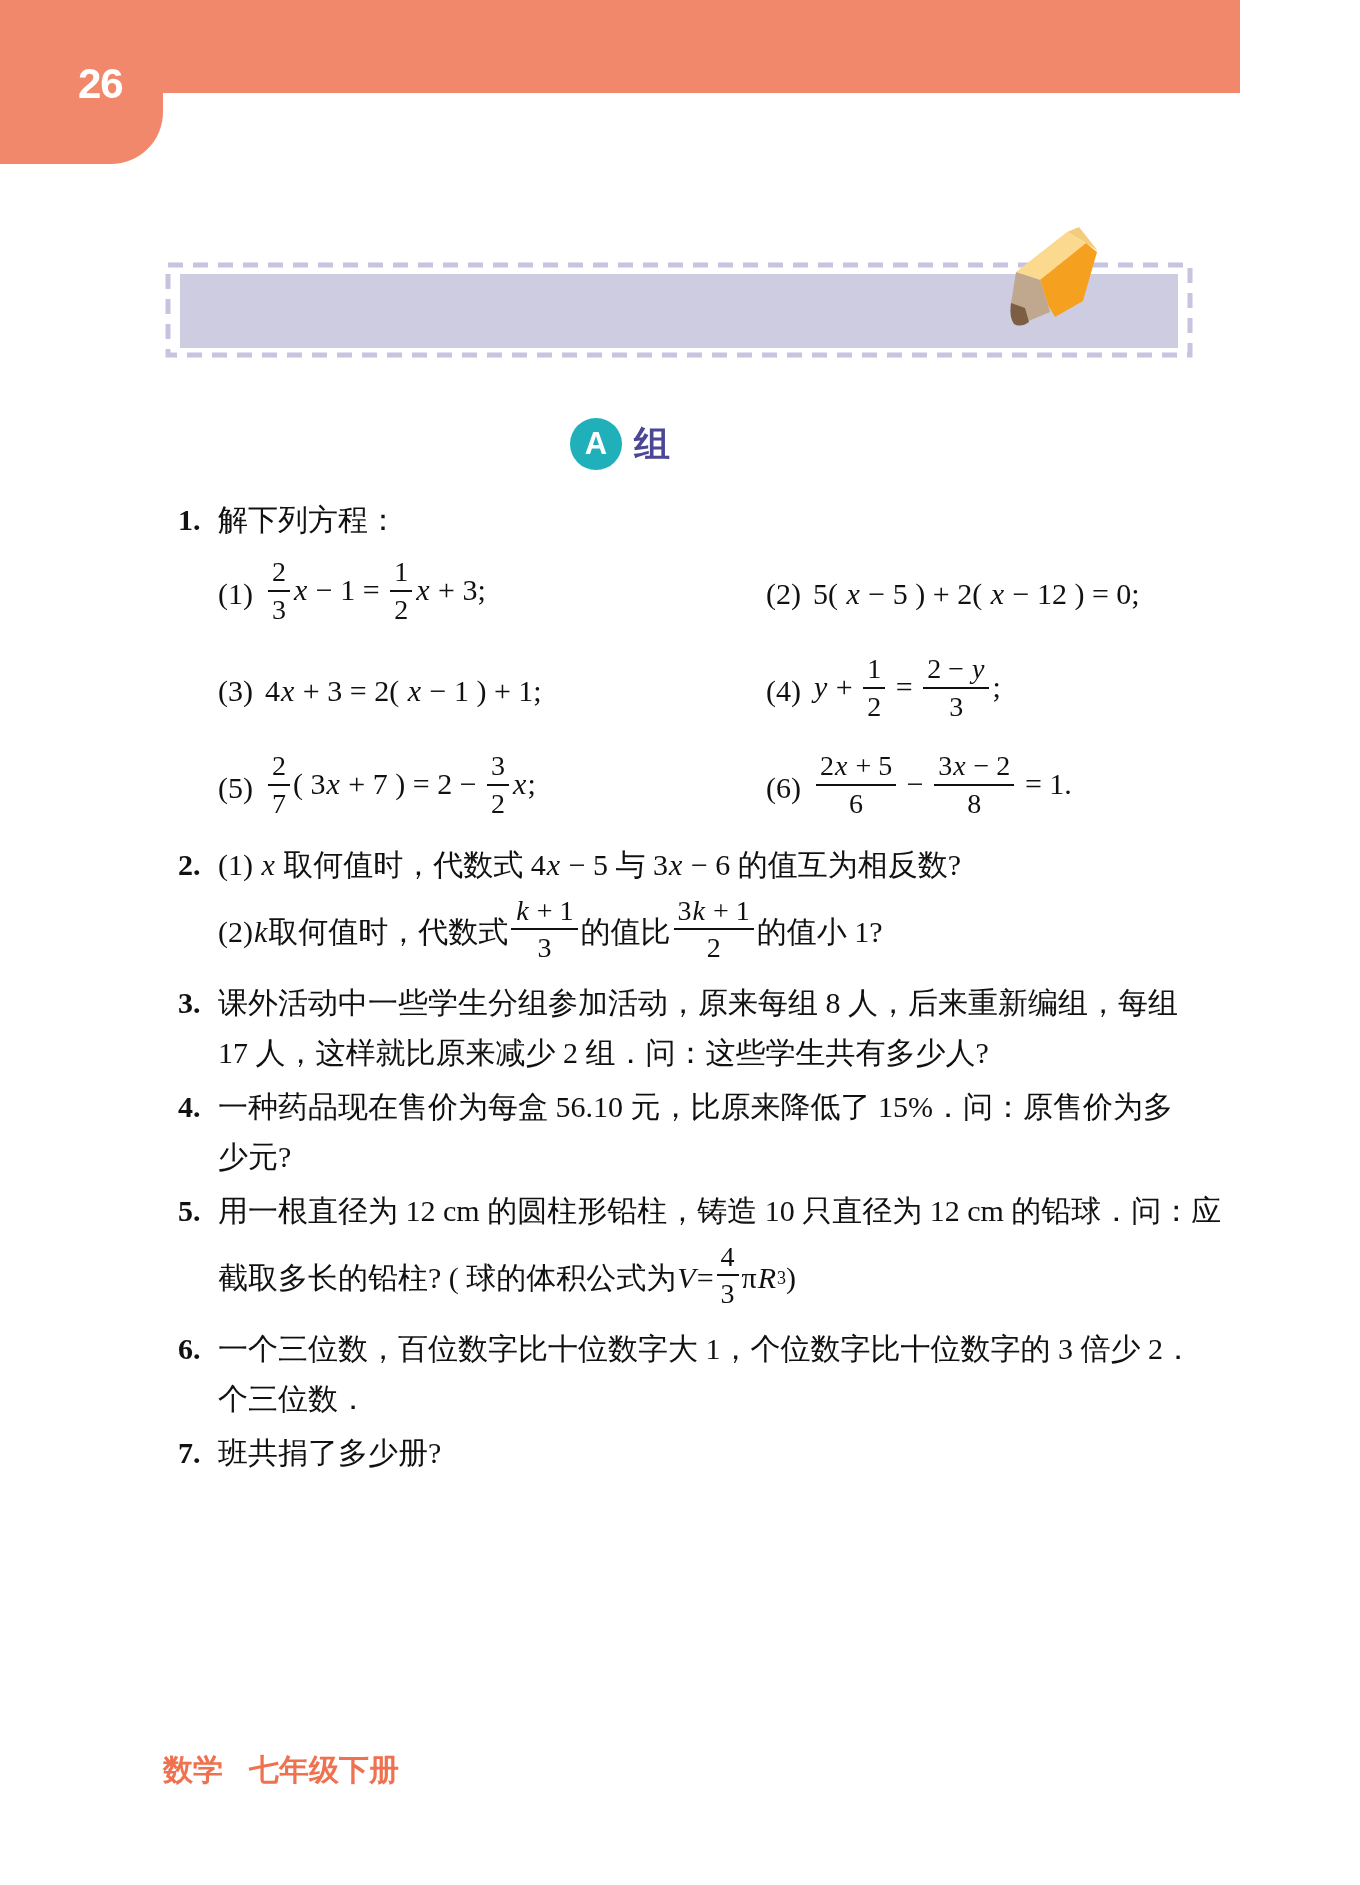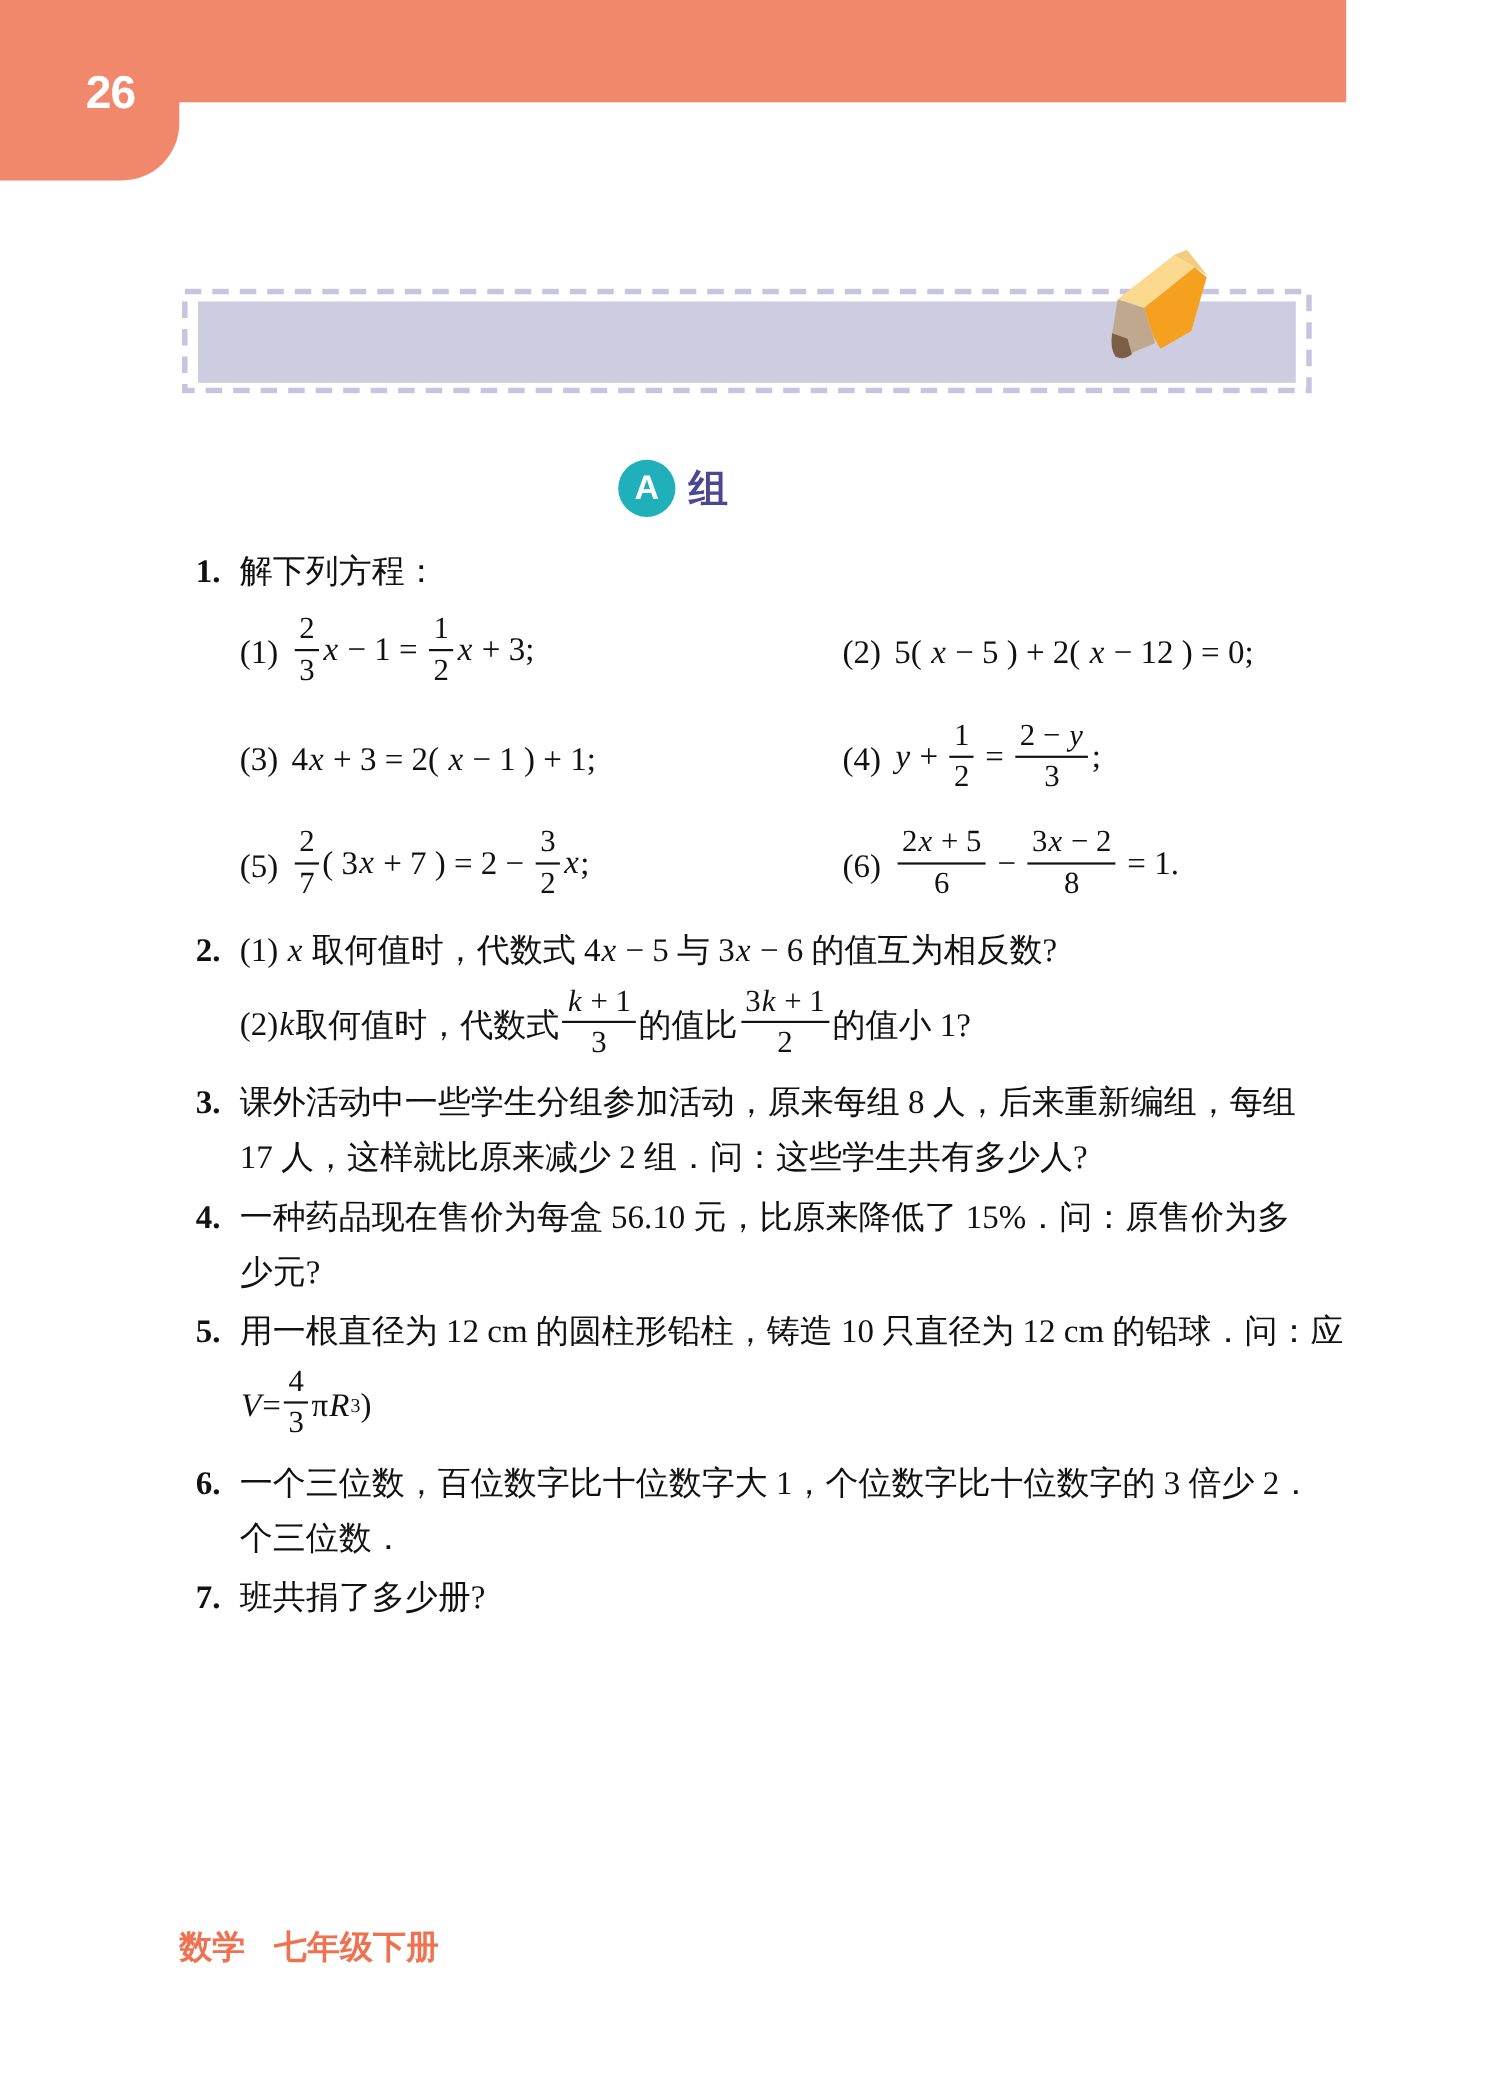--- a/index.html
+++ b/index.html
@@ -1,17 +1,17 @@
 <!DOCTYPE html>
 <html style="--header-orange: #F1886B; --footer-orange: #F0714F; --badge-teal: #1FB0BA; --group-indigo: #4B4796; --box-fill: #CDCCE0; --box-dash: #C7C4DF; --pencil-cream: #FBD98F; --pencil-cream-dark: #F3CC7C; --pencil-orange: #F6A01F; --pencil-wood: #BFA88D; --pencil-tip: #7B5E43;"><head>
 <meta charset="utf-8">
 <style>
   html,body{margin:0;padding:0;background:#ffffff;}
   .page{position:relative;width:1224px;height:1885px;background:#fff;overflow:hidden;
-        font-family:"Liberation Serif","DejaVu Serif",serif;color:#111;}
+        font-family:"Liberation Serif","DejaVu Serif",serif;color:#111;padding-left:16px;}
 
   
   .header-band{position:absolute;top:0;left:0;right:0;height:93px;background:var(--header-orange);}
   .page-tab{position:absolute;top:0;left:0;width:163px;height:164px;background:var(--header-orange);
             border-radius:0 0 52px 0;}
   .page-num{position:absolute;left:78px;top:60px;font-family:"Liberation Sans",sans-serif;
             font-weight:bold;font-size:42px;color:#fff;letter-spacing:-1px;}
 
   
   .answer-box{position:absolute;left:165px;top:262px;width:1028px;height:96px;}
@@ -180,20 +180,21 @@
         <div class="pbody">
           <div class="pline"><span class="mt">一种药品现在售价为每盒 56.10 元，比原来降低了 15%．问：原售价为多</span></div>
           <div class="pline"><span class="mt">少元?</span></div>
         </div>
       </div>
       <div class="problem">
         <span class="pnum">5.</span>
         <div class="pbody">
           <div class="pline"><span class="mt">用一根直径为 12 cm 的圆柱形铅柱，铸造 10 只直径为 12 cm 的铅球．问：应</span></div>
           <div class="pline has-frac">
+            <span class="mt">截取多长的铅柱? ( 球的体积公式为 </span>
             <span class="mi">V</span>
             <span class="mt"> = </span>
             <span class="frac">
               <span class="fnum"><span class="mt">4</span></span>
               <span class="fden"><span class="mt">3</span></span>
             </span>
             <span class="mt">π</span>
             <span class="mi">R</span>
             <span class="msup">3</span>
             <span class="mt"> )</span>

